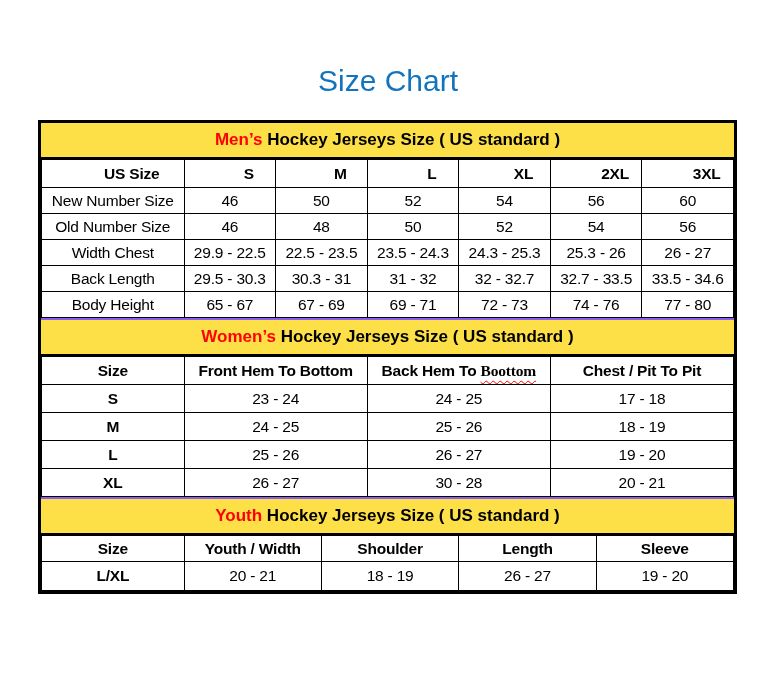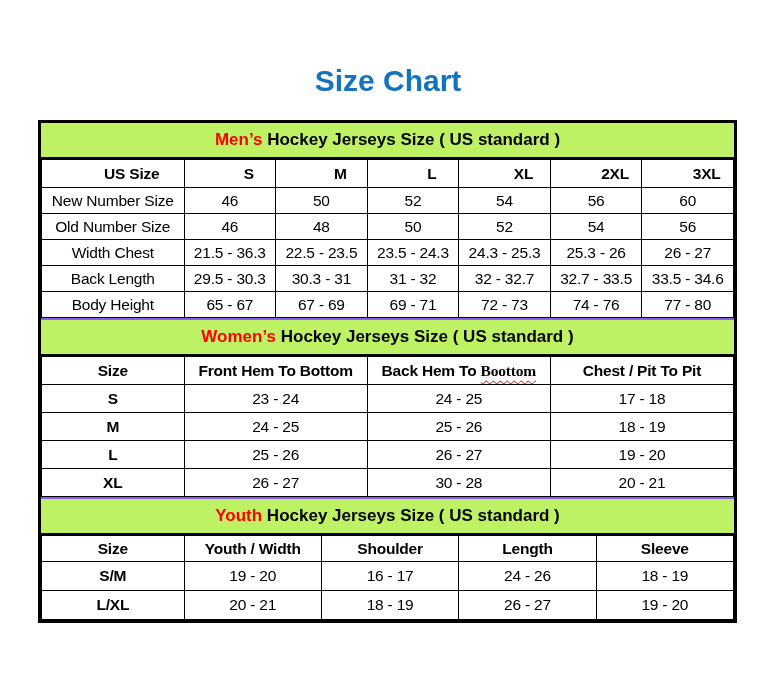--- a/index.html
+++ b/index.html
@@ -4,31 +4,31 @@
 <style>
   html, body { margin: 0; padding: 0; background: #ffffff; }
   body {
     width: 776px; height: 692px; position: relative;
     font-family: "Liberation Sans", sans-serif;
     color: #000;
   }
   .title {
     margin: 0; padding-top: 64px;
     text-align: center;
-    font-size: 30px; font-weight: 700;
+    font-size: 30px; font-weight: 400;
     color: #1274bd;
     letter-spacing: 0px;
   }
   .chart {
     position: absolute; left: 38px; top: 120px; width: 693px;
     border: 3px solid #000;
     background: #fff;
   }
   .band {
-    background: #bef264;
+    background: #fde047;
     text-align: center;
     font-size: 17px; font-weight: 700;
     padding: 7px 0 7px 0;
     border-bottom: 2px solid #000;
   }
   .band + table { border-top: 0; }
   .band.mid { border-top: 2px solid #8b5cf6; }
   .band .accent { color: #ff0000; }
   table {
     width: 100%;
@@ -104,21 +104,21 @@
       <td>Old Number Size</td>
       <td>46</td>
       <td>48</td>
       <td>50</td>
       <td>52</td>
       <td>54</td>
       <td>56</td>
     </tr>
     <tr>
       <td>Width Chest</td>
-      <td>21.5 - 36.3</td>
+      <td>29.9 - 22.5</td>
       <td>22.5 - 23.5</td>
       <td>23.5 - 24.3</td>
       <td>24.3 - 25.3</td>
       <td>25.3 - 26</td>
       <td>26 - 27</td>
     </tr>
     <tr>
       <td>Back Length</td>
       <td>29.5 - 30.3</td>
       <td>30.3 - 31</td>
@@ -196,27 +196,20 @@
     </colgroup>
     <tbody>
         <tr>
       <th>Size</th>
       <th>Youth / Width</th>
       <th>Shoulder</th>
       <th>Length</th>
       <th>Sleeve</th>
     </tr>
     <tr>
-      <td class="lbl-bold">S/M</td>
-      <td>19 - 20</td>
-      <td>16 - 17</td>
-      <td>24 - 26</td>
-      <td>18 - 19</td>
-    </tr>
-    <tr>
       <td class="lbl-bold">L/XL</td>
       <td>20 - 21</td>
       <td>18 - 19</td>
       <td>26 - 27</td>
       <td>19 - 20</td>
     </tr>
   </tbody>
     </table>
 
 </div>

